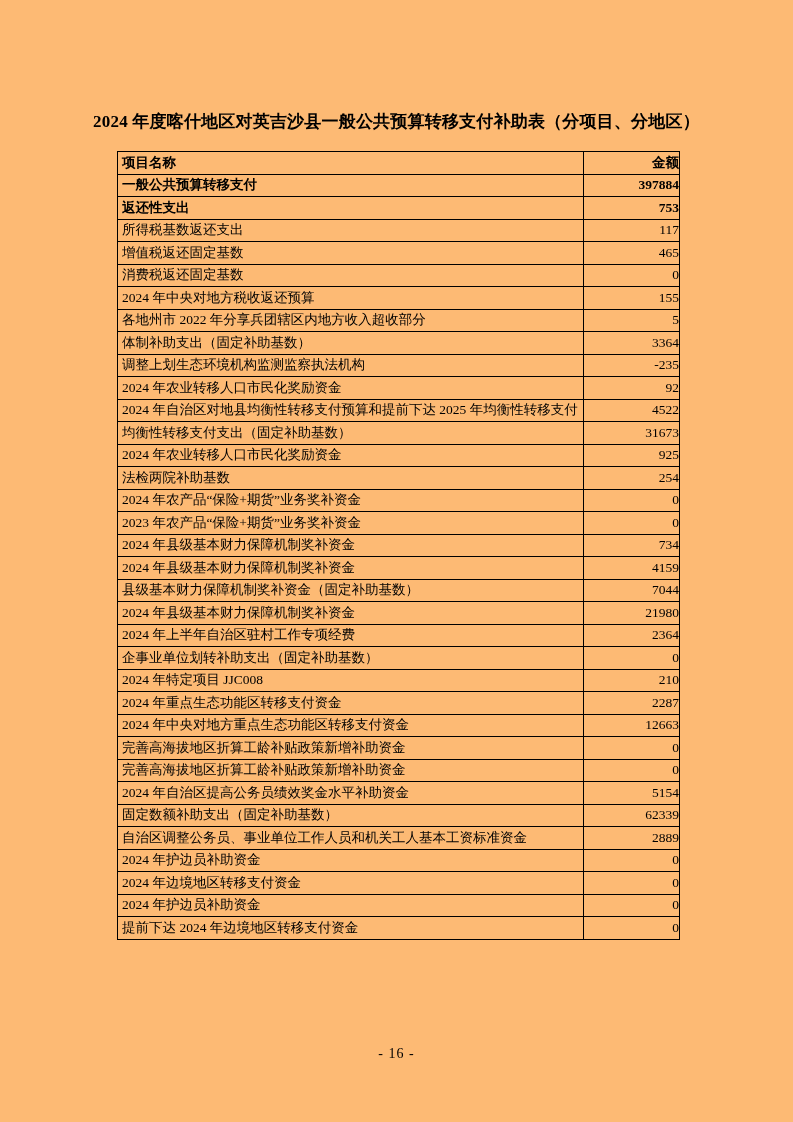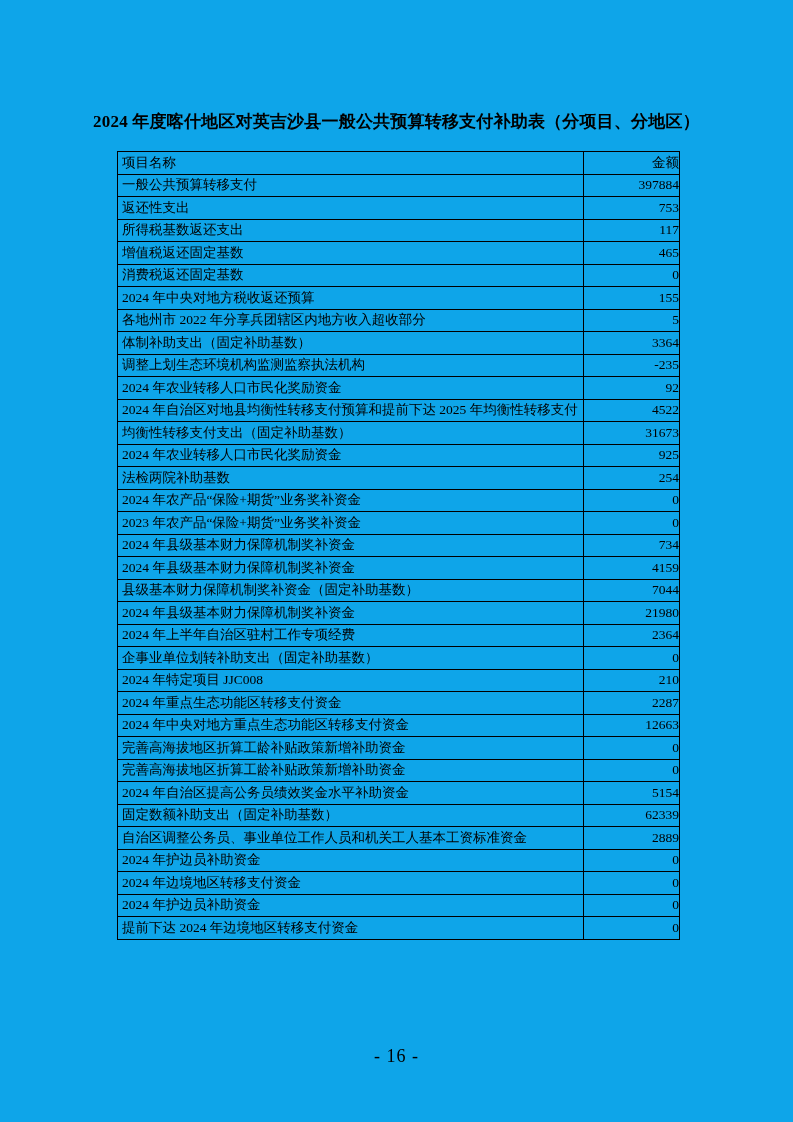--- a/index.html
+++ b/index.html
@@ -4,21 +4,21 @@
 <style>
   html, body {
     margin: 0;
     padding: 0;
     background: #ffffff;
   }
   .page {
     position: relative;
     width: 793px;
     height: 1122px;
-    background: #0ea5e9;
+    background: #fdba74;
     font-family: "Liberation Serif", "DejaVu Serif", serif;
     color: #000;
     overflow: hidden;
   }
   .doc-title {
     position: absolute;
     top: 110px;
     left: 0;
     width: 100%;
     text-align: center;
@@ -52,29 +52,29 @@
     text-align: left;
     padding-left: 4px;
     padding-right: 2px;
   }
   table.budget .amt {
     text-align: right;
     width: 95px;
   }
   table.budget tr.bold td,
   table.budget th {
-    font-weight: normal;
+    font-weight: bold;
   }
   .page-footer {
     position: absolute;
     top: 1046px;
     left: 0;
     width: 100%;
     text-align: center;
-    font-size: 18px;
+    font-size: 14px;
     letter-spacing: 1px;
   }
 </style>
 </head>
 <body>
 
 <div class="page">
 
   <div class="doc-title">2024 年度喀什地区对英吉沙县一般公共预算转移支付补助表（分项目、分地区）</div>
 

